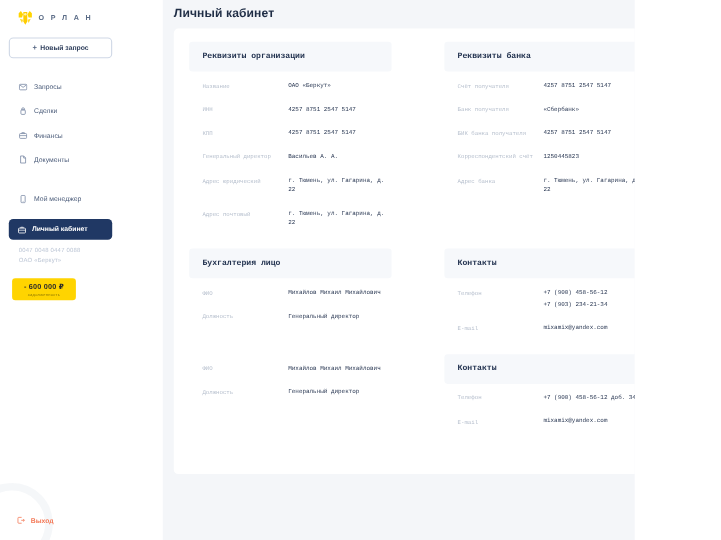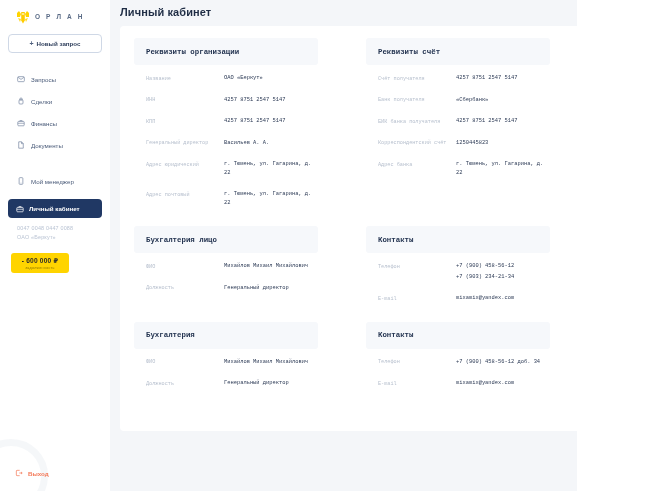--- a/index.html
+++ b/index.html
@@ -2,21 +2,21 @@
 <html lang="ru"><head>
 <meta charset="utf-8">
 <style>
   * { box-sizing: border-box; margin: 0; padding: 0; }
   html, body {
     width: 655px; height: 491px;
     font-family: "Liberation Sans", "DejaVu Sans", sans-serif;
     background: #ffffff;
     overflow: hidden;
   }
-  #app { display: flex; width: 577px; height: 491px; position: relative; }
+  #app { display: flex; width: 577px; height: 491px; position: relative; gap: 38px; }
 
   
   .sidebar {
     width: 110px; height: 491px;
     background: #ffffff;
     flex: 0 0 110px;
     position: relative;
     display: flex; flex-direction: column;
     padding: 0 8px;
     z-index: 3;
@@ -281,21 +281,21 @@
                 <div class="field">
                   <div class="field-label">Адрес почтовый</div>
                   <div class="field-value">
                     <div>г. Тюмень, ул. Гагарина, д. 22</div>
                   </div>
                 </div>
               </div>
             </div>
             <div class="card">
               <div class="card-head">
-                <div class="card-title">Реквизиты счёт</div>
+                <div class="card-title">Реквизиты банка</div>
               </div>
               <div class="card-body">
                 <div class="field">
                   <div class="field-label">Счёт получателя</div>
                   <div class="field-value">
                     <div>4257 8751 2547 5147</div>
                   </div>
                 </div>
                 <div class="field">
                   <div class="field-label">Банк получателя</div>
@@ -360,23 +360,20 @@
                   <div class="field-label">E-mail</div>
                   <div class="field-value">
                     <div>mixamix@yandex.com</div>
                   </div>
                 </div>
               </div>
             </div>
           </div>
           <div class="card-row">
             <div class="card">
-              <div class="card-head">
-                <div class="card-title">Бухгалтерия</div>
-              </div>
               <div class="card-body">
                 <div class="field">
                   <div class="field-label">ФИО</div>
                   <div class="field-value">
                     <div>Михайлов Михаил Михайлович</div>
                   </div>
                 </div>
                 <div class="field">
                   <div class="field-label">Должность</div>
                   <div class="field-value">

